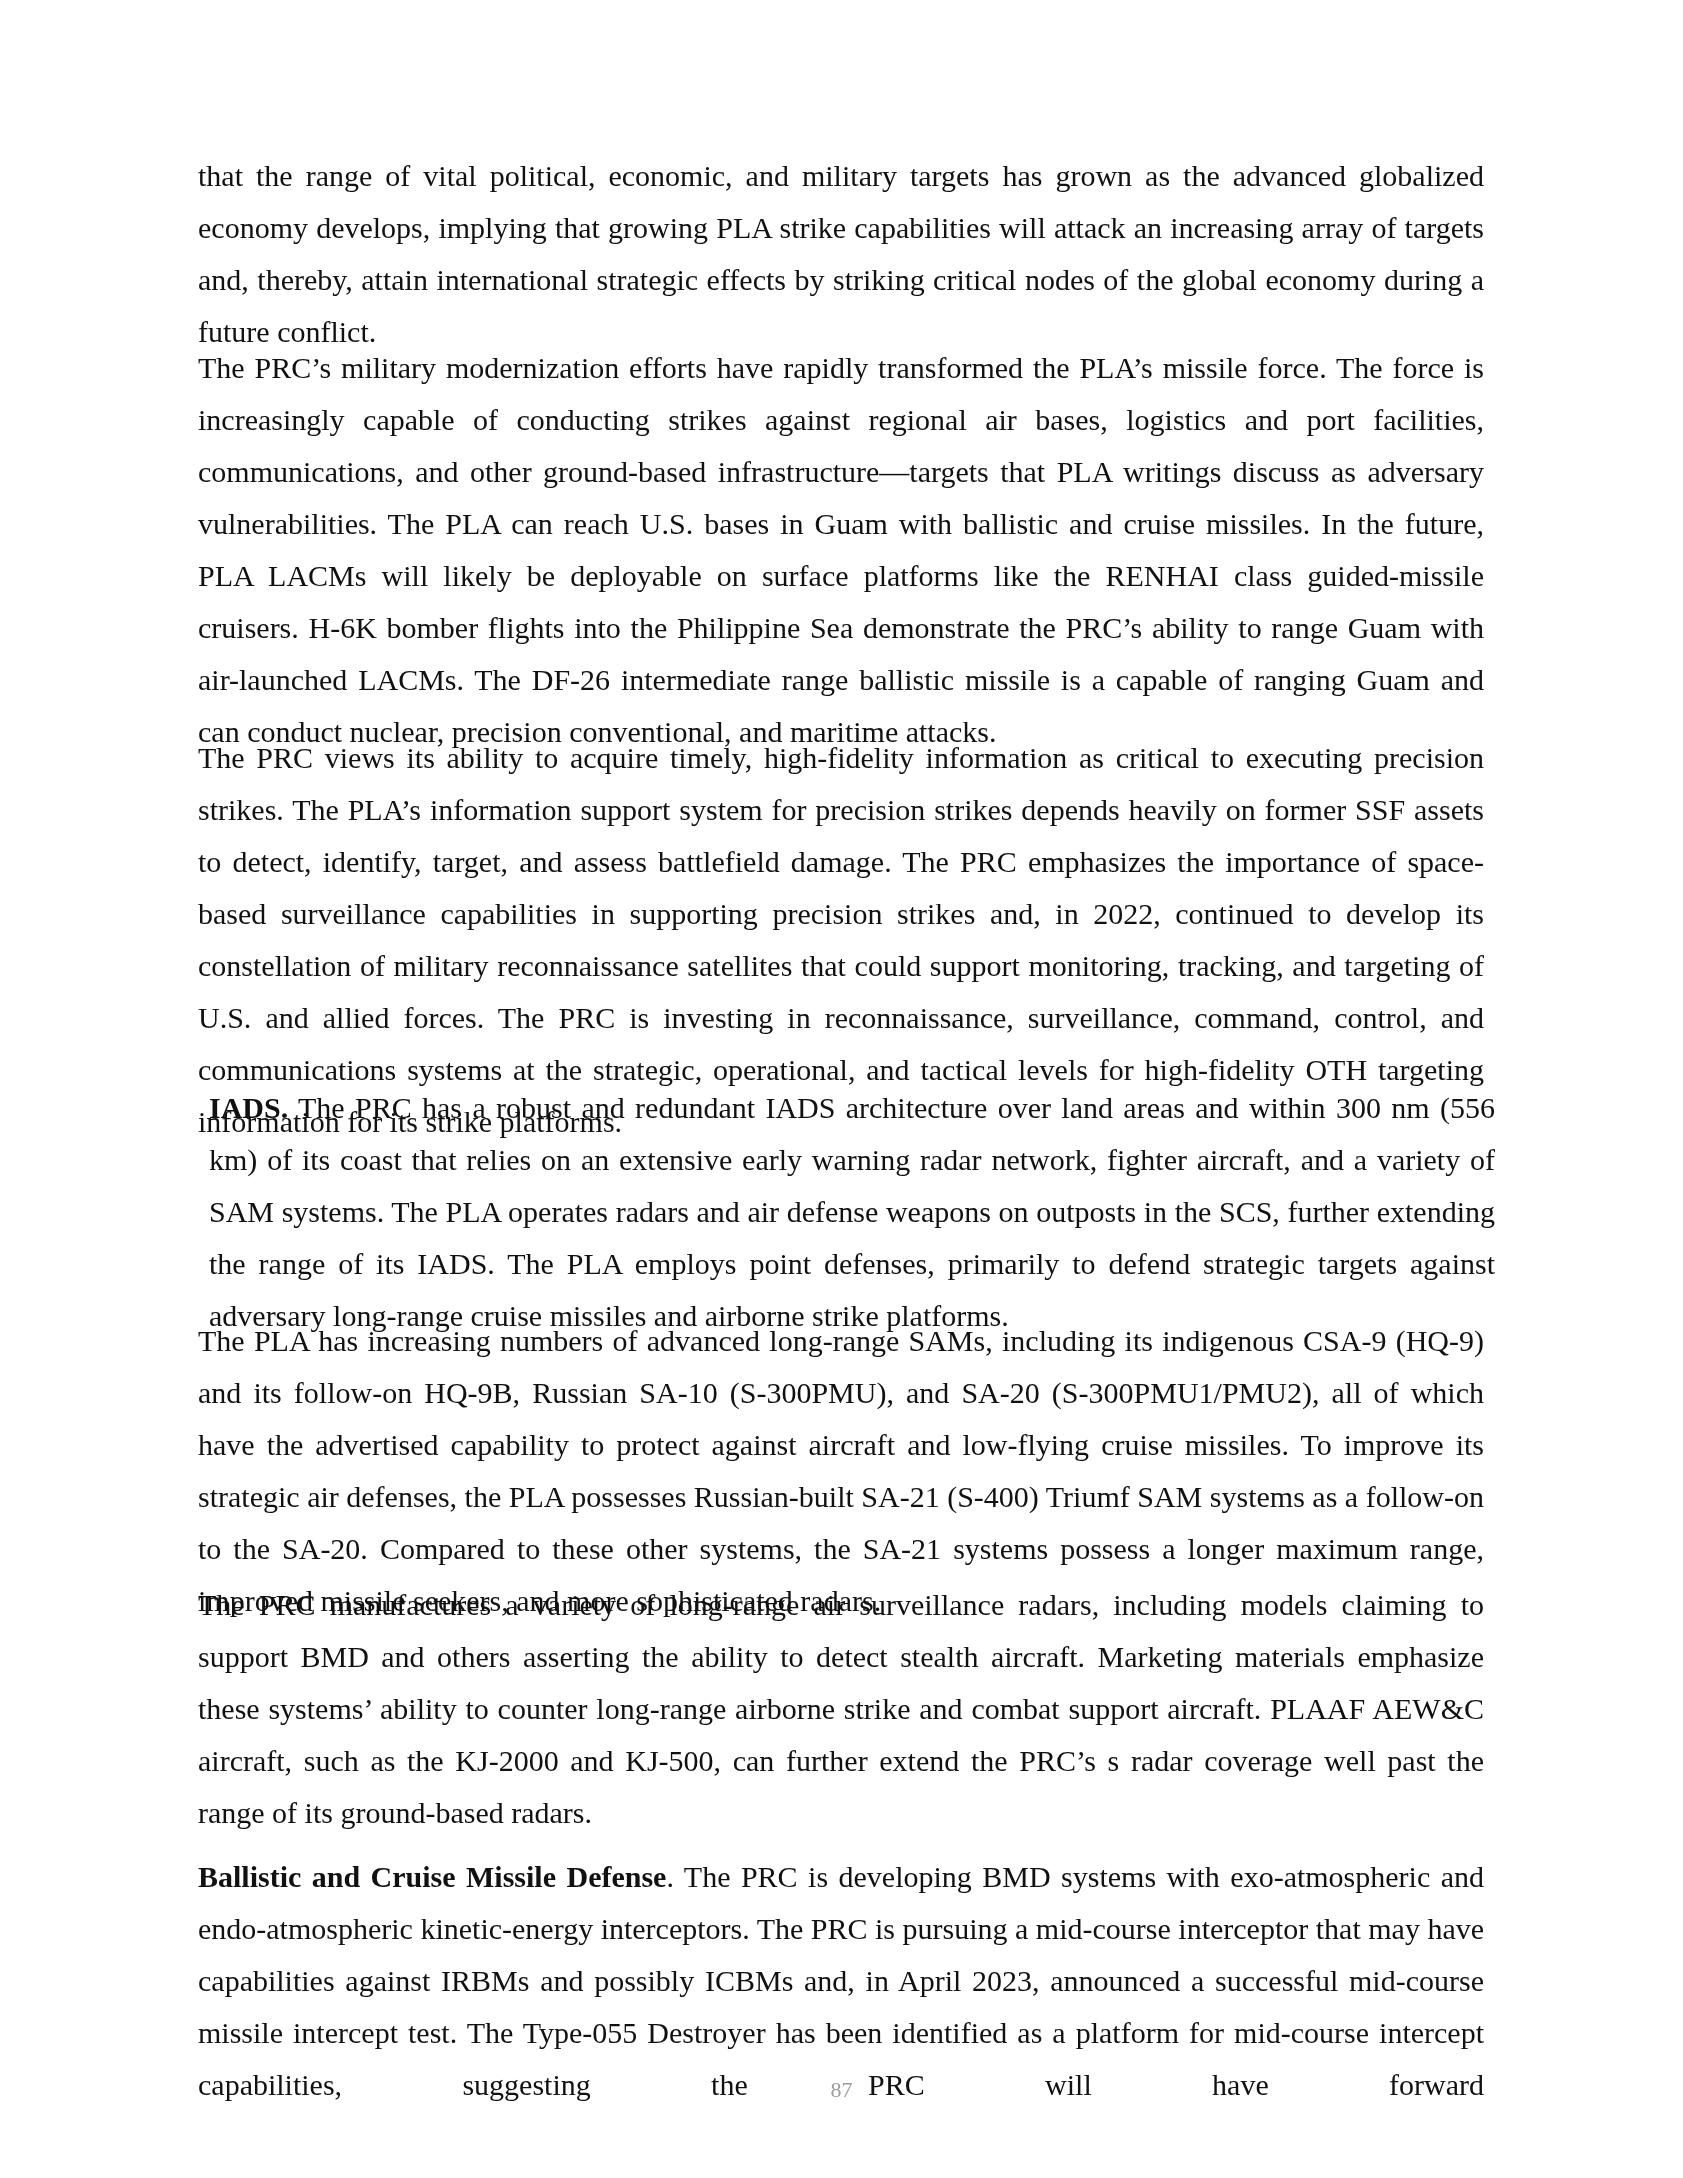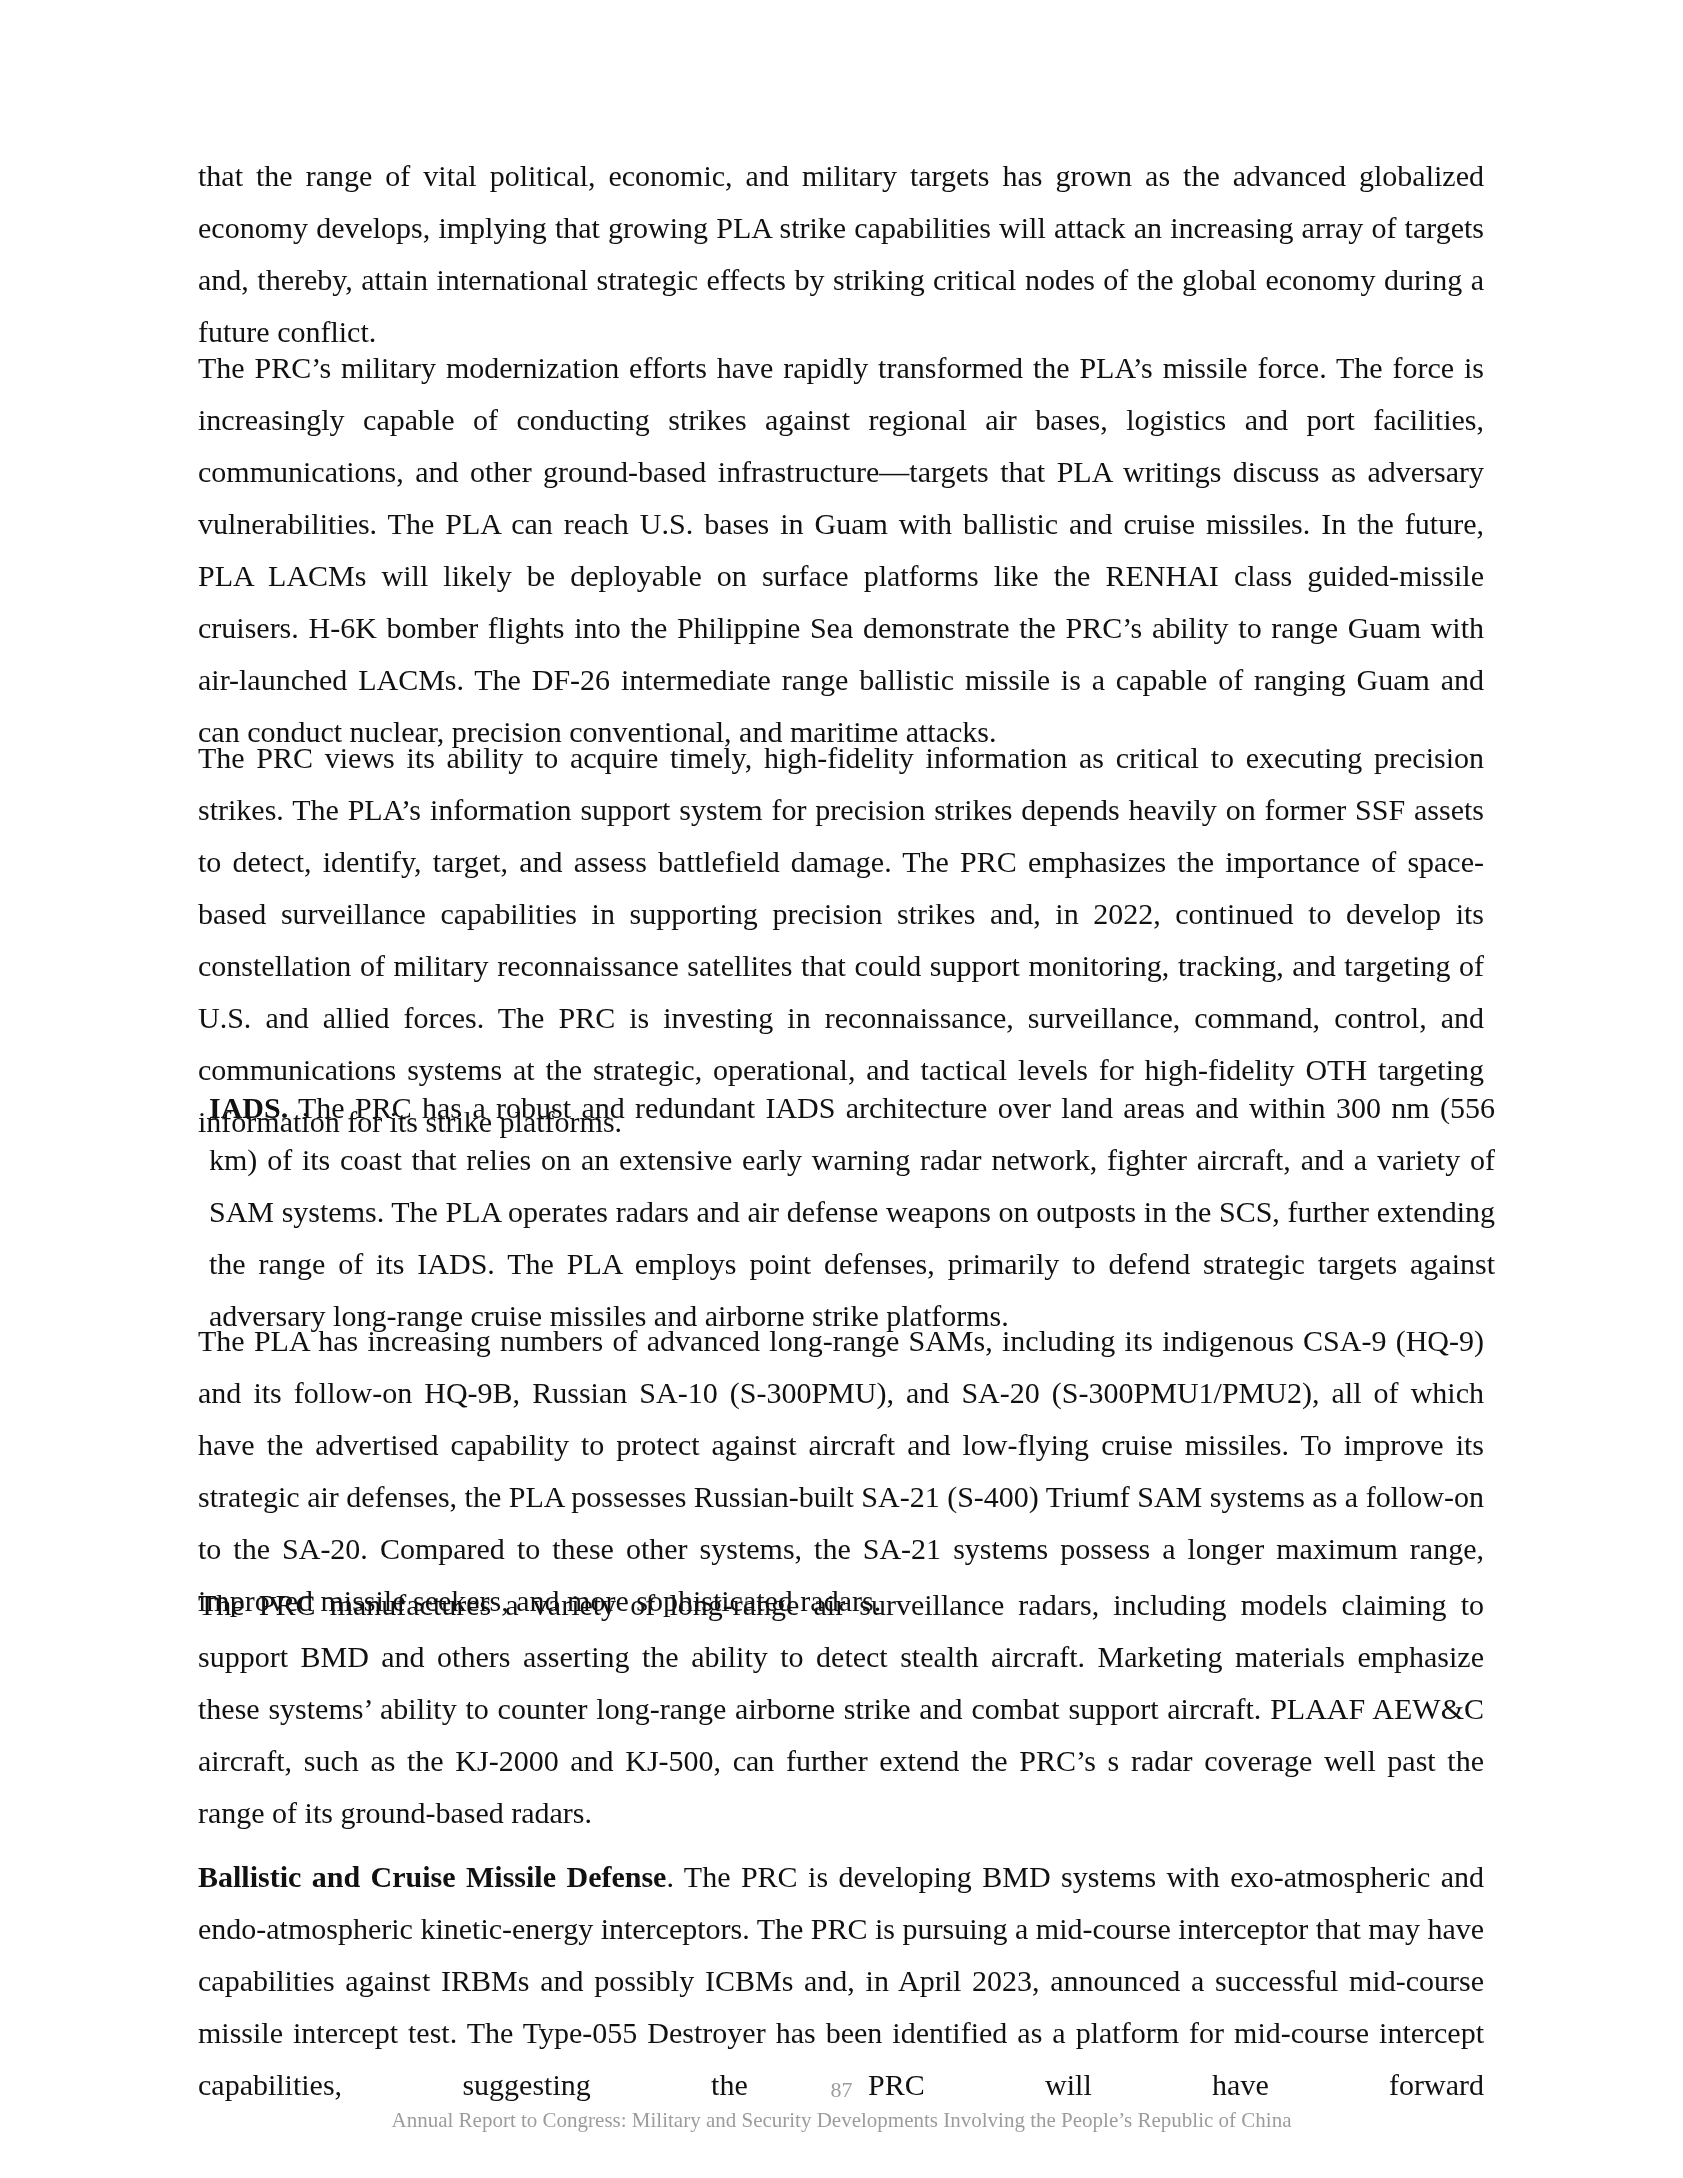--- a/index.html
+++ b/index.html
@@ -79,16 +79,15 @@
 
   <p class="para" id="p4"><b class="lead">IADS.</b><span> The PRC has a robust and redundant IADS architecture over land areas and within 300 nm (556 km) of its coast that relies on an extensive early warning radar network, fighter aircraft, and a variety of SAM systems. The PLA operates radars and air defense weapons on outposts in the SCS, further extending the range of its IADS. The PLA employs point defenses, primarily to defend strategic targets against adversary long-range cruise missiles and airborne strike platforms.</span></p>
 
   <p class="para" id="p5"><span>The PLA has increasing numbers of advanced long-range SAMs, including its indigenous CSA-9 (HQ-9) and its follow-on HQ-9B, Russian SA-10 (S-300PMU), and SA-20 (S-300PMU1/PMU2), all of which have the advertised capability to protect against aircraft and low-flying cruise missiles. To improve its strategic air defenses, the PLA possesses Russian-built SA-21 (S-400) Triumf SAM systems as a follow-on to the SA-20. Compared to these other systems, the SA-21 systems possess a longer maximum range, improved missile seekers, and more sophisticated radars.</span></p>
 
   <p class="para" id="p6"><span>The PRC manufactures a variety of long-range air surveillance radars, including models claiming to support BMD and others asserting the ability to detect stealth aircraft. Marketing materials emphasize these systems’ ability to counter long-range airborne strike and combat support aircraft. PLAAF AEW&amp;C aircraft, such as the KJ-2000 and KJ-500, can further extend the PRC’s s radar coverage well past the range of its ground-based radars.</span></p>
 
   <p class="para" id="p7"><b class="lead">Ballistic and Cruise Missile Defense</b><span>.</span><span> The PRC is developing BMD systems with exo-atmospheric and endo-atmospheric kinetic-energy interceptors. The PRC is pursuing a mid-course interceptor that may have capabilities against IRBMs and possibly ICBMs and, in April 2023, announced a successful mid-course missile intercept test. The Type-055 Destroyer has been identified as a platform for mid-course intercept capabilities, suggesting the PRC will have forward</span></p>
 
   <div class="footer page-number">87</div>
-  <div class="footer footer-title">Annual Report to Congress: Military and Security Developments Involving the People’s Republic of China</div>
 
 </div>
 
 
 </body></html>

